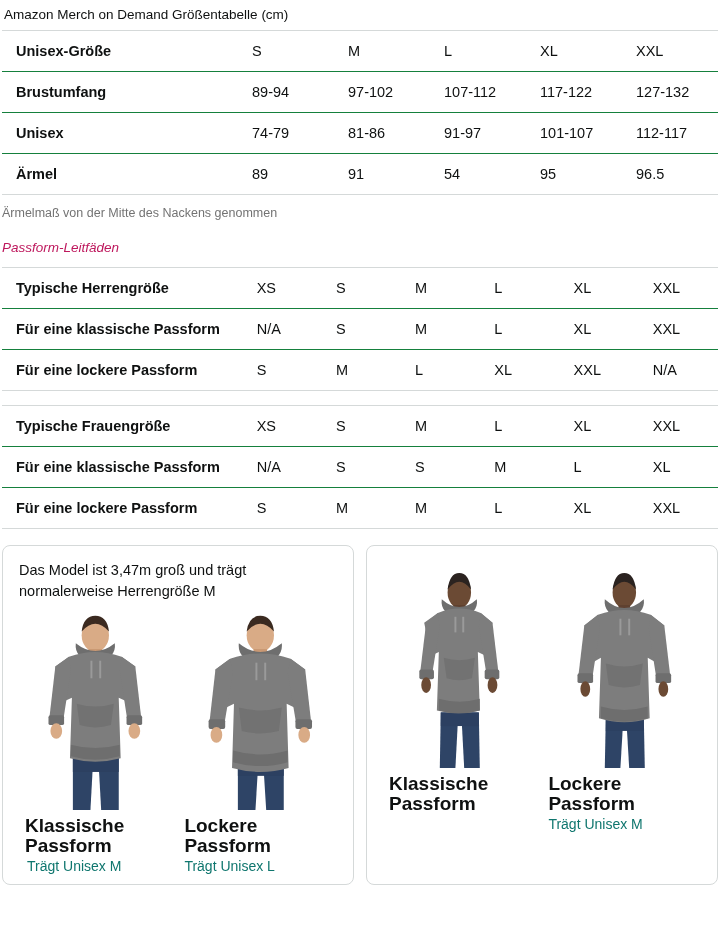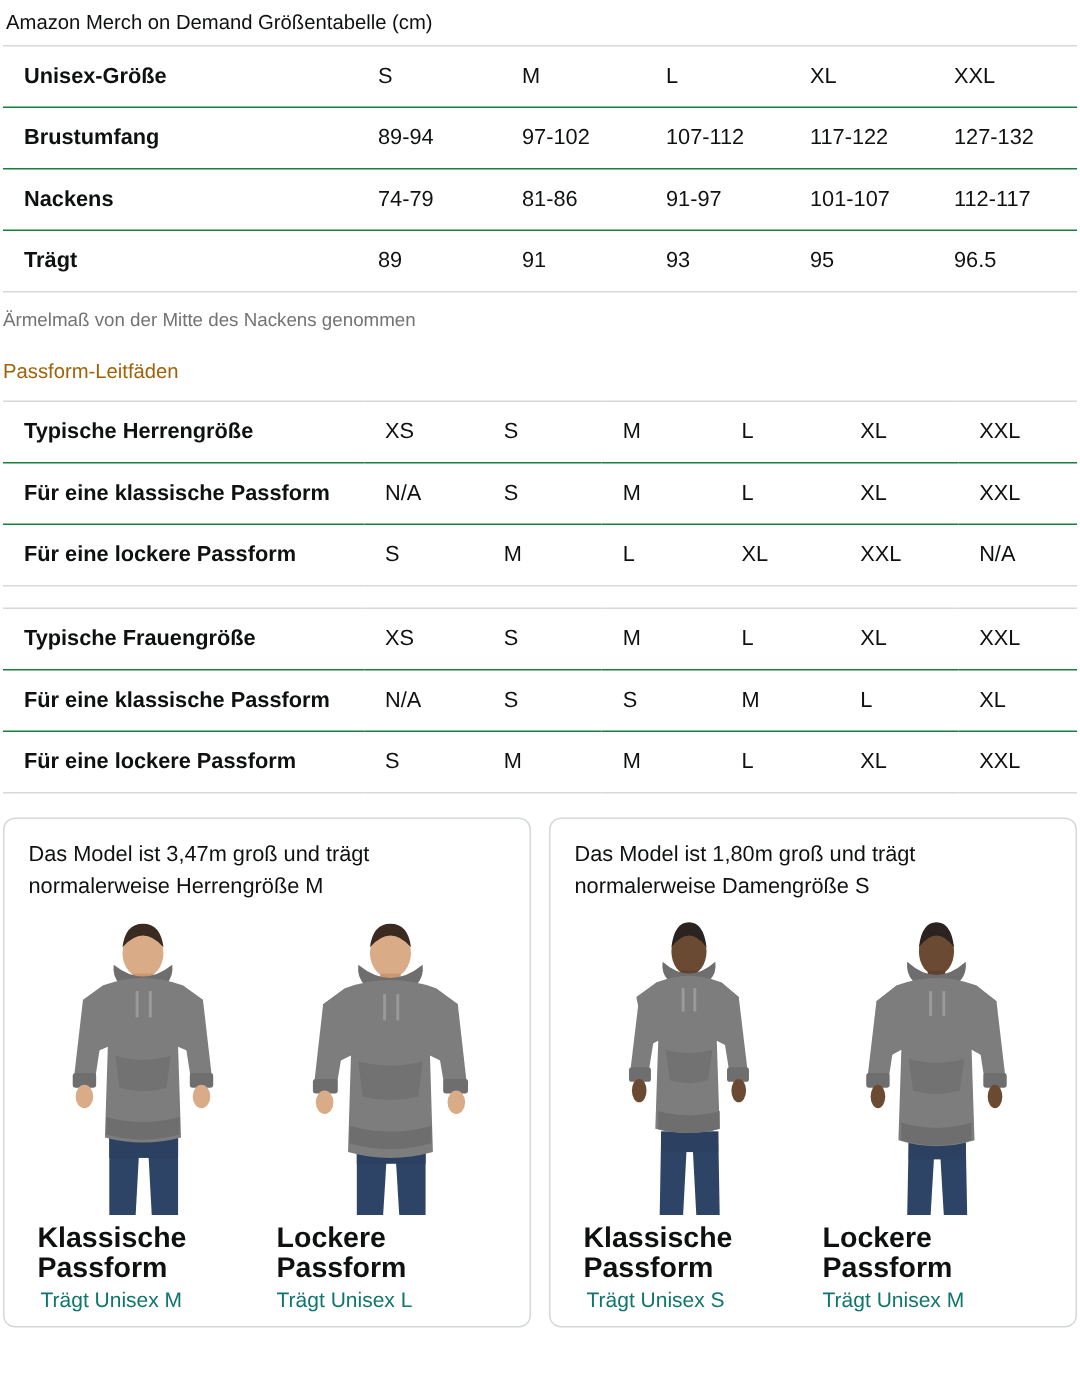--- a/index.html
+++ b/index.html
@@ -64,23 +64,24 @@
   .t-fit col.cx { width: 79px; }
 
   .note {
     font-size: 12.5px;
     color: #737373;
     padding: 10px 0 8px 2px;
     line-height: 16px;
   }
   .section-label {
     font-size: 13.5px;
-    color: #a16207;
+    color: #be185d;
     padding: 10px 0 10px 2px;
     line-height: 18px;
+    font-style: italic;
   }
   .gap-14 { height: 14px; }
 
   
   .cards {
     display: flex;
     gap: 12px;
     margin: 16px 2px 0 2px;
   }
   .card {
@@ -161,32 +162,32 @@
       </tr>
       <tr>
         <td>Brustumfang</td>
         <td>89-94</td>
         <td>97-102</td>
         <td>107-112</td>
         <td>117-122</td>
         <td>127-132</td>
       </tr>
       <tr>
-        <td>Nackens</td>
+        <td>Unisex</td>
         <td>74-79</td>
         <td>81-86</td>
         <td>91-97</td>
         <td>101-107</td>
         <td>112-117</td>
       </tr>
       <tr>
-        <td>Trägt</td>
+        <td>Ärmel</td>
         <td>89</td>
         <td>91</td>
-        <td>93</td>
+        <td>54</td>
         <td>95</td>
         <td>96.5</td>
       </tr>
     </tbody>
   </table>
 
   <div class="note">Ärmelmaß von der Mitte des Nackens genommen</div>
 
   <div class="section-label">Passform-Leitfäden</div>
 
@@ -343,21 +344,20 @@
           <div class="cap-sub">Trägt Unisex M</div>
         </div>
         <div class="cap-col second">
           <div class="cap-title">Lockere Passform</div>
           <div class="cap-sub">Trägt Unisex L</div>
         </div>
       </div>
     </div>
 
     <div class="card">
-      <div class="card-head">Das Model ist 1,80m groß und trägt normalerweise Damengröße S</div>
       <div class="figs">
 
         <div class="fig">
           <svg viewBox="0 0 150 205" width="100%" height="200">
             <path d="M56 148 L55 205 L71 205 L74 148 Z" fill="#2e4466"></path>
             <path d="M77 148 L80 205 L96 205 L95 148 Z" fill="#2e4466"></path>
             <rect x="56" y="148" width="39" height="14" fill="#2c4061"></rect>
             <ellipse cx="75" cy="25" rx="12" ry="16" fill="#6b4a34"></ellipse>
             <path d="M63 22 q12 -16 24 0 q-2 -17 -12 -17 q-10 0 -12 17 Z" fill="#2b2320"></path>
             <rect x="69" y="38" width="12" height="10" fill="#5f4130"></rect>
@@ -396,21 +396,20 @@
             <path d="M51 142 q24 7 48 0 l0 12 q-24 7 -48 0 Z" fill="#6e6e6e"></path>
             <rect x="70" y="52" width="2" height="17" fill="#9a9a9a"></rect>
             <rect x="79" y="52" width="2" height="17" fill="#9a9a9a"></rect>
           </svg>
         </div>
       </div>
 
       <div class="cap">
         <div class="cap-col first">
           <div class="cap-title">Klassische Passform</div>
-          <div class="cap-sub">Trägt Unisex S</div>
         </div>
         <div class="cap-col second">
           <div class="cap-title">Lockere Passform</div>
           <div class="cap-sub">Trägt Unisex M</div>
         </div>
       </div>
     </div>
 
   </div>
 </div>

